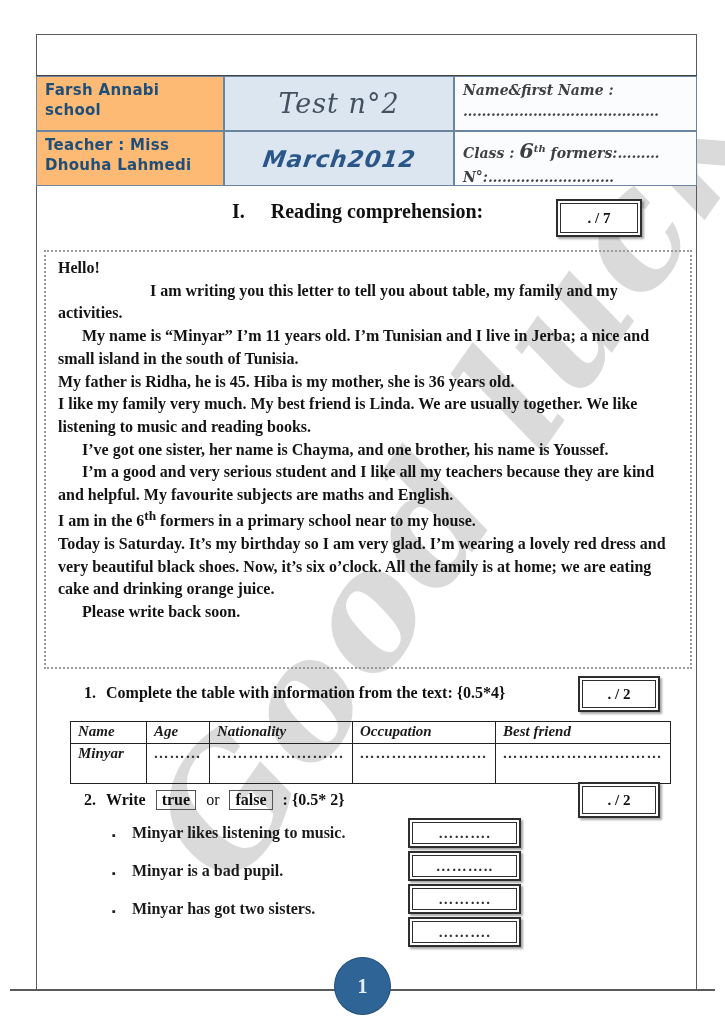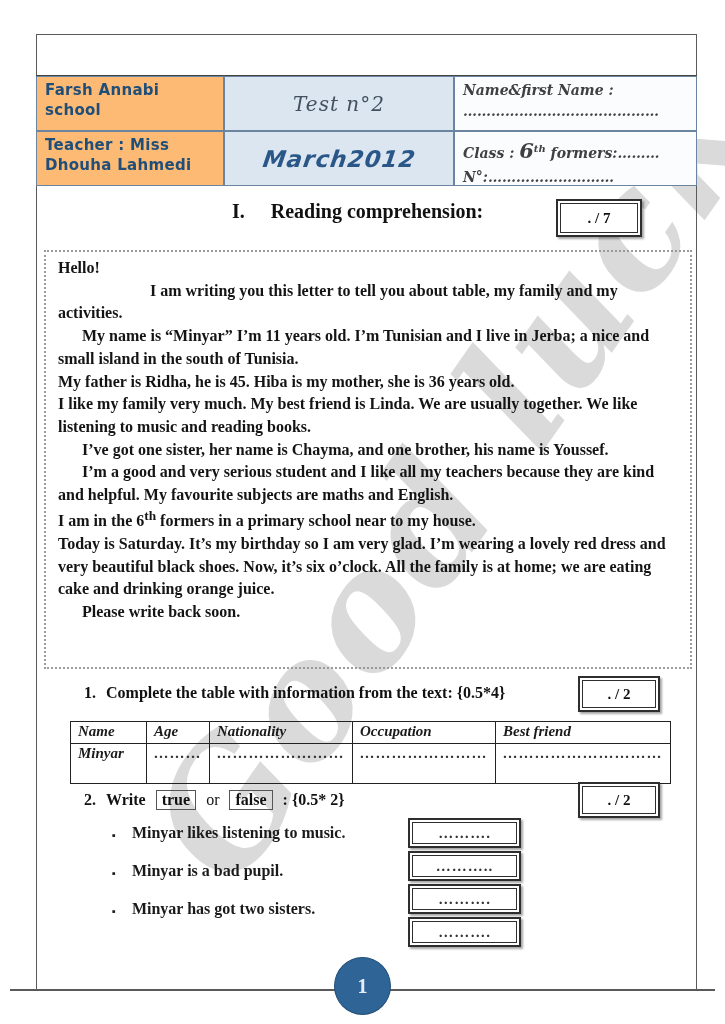--- a/index.html
+++ b/index.html
@@ -31,21 +31,21 @@
   }
   .hcell { border:1px solid #6b84a0; padding:3px 8px; overflow:hidden; }
   .hcell.white { background:#fdba74; }
   .hcell.blue  { background:#dce6f1; display:flex; align-items:center; justify-content:center; }
   .hcell.script{ background:#fbfcfe; }
   .school-txt, .teacher-txt {
     font-family:"DejaVu Sans", sans-serif; font-weight:bold; font-size:15px;
     color:#1f4e79; line-height:1.35; letter-spacing:.3px;
   }
   .test-title {
-    font-family:"DejaVu Serif", serif; font-style:italic; font-size:20px;
+    font-family:"DejaVu Serif", serif; font-style:italic; font-size:27px;
     color:#43505f; letter-spacing:1px;
   }
   .date-title {
     font-family:"DejaVu Sans", sans-serif; font-style:italic; font-weight:bold;
     font-size:23px; color:#2a5788; letter-spacing:1px; transform:skewX(-8deg);
   }
   .script-line {
     font-family:"DejaVu Serif", serif; font-style:italic; font-weight:bold;
     font-size:14px; color:#404040; line-height:1.5; white-space:nowrap;
   }

